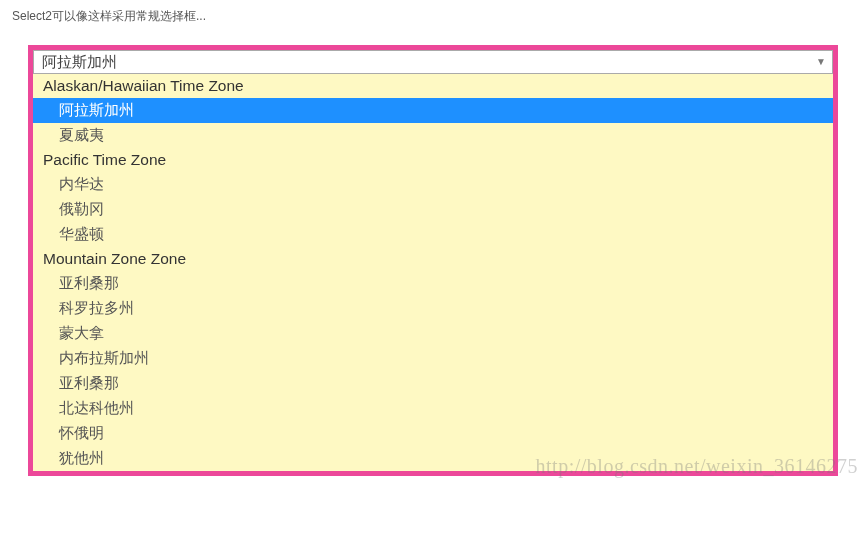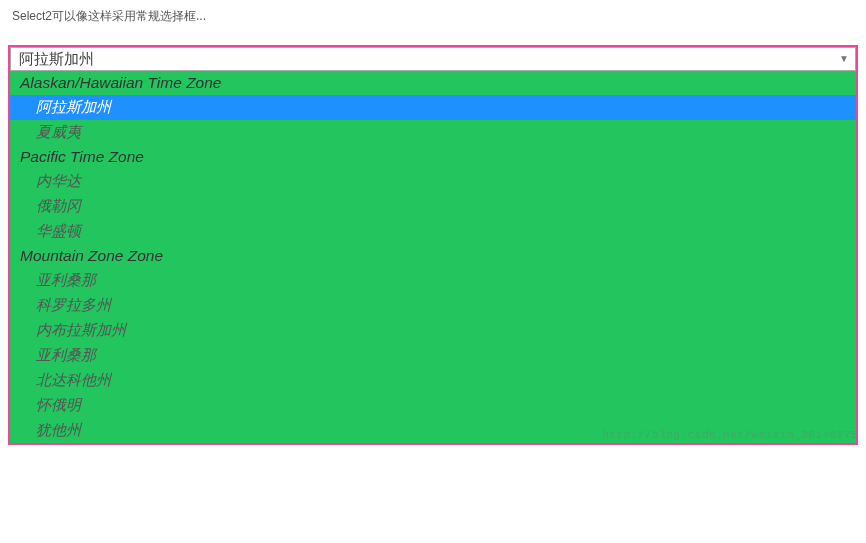--- a/index.html
+++ b/index.html
@@ -12,45 +12,44 @@
     background: #fff;
     width: 866px;
     position: relative;
   }
   .description {
     margin: 0 0 20px 4px;
     font-size: 12px;
     color: #555;
   }
   .select-container {
-    margin: 0 0;
-    border: 2px solid #ec4899;
+    margin: 0 20px;
+    border: 5px solid #ec4899;
   }
   .select-rendered {
     height: 24px;
     line-height: 22px;
     padding: 0 8px;
     color: #444;
     background: #fff;
     border: 1px solid #aaa;
     position: relative;
     cursor: pointer;
   }
   .select-arrow {
     position: absolute;
     right: 6px;
     top: 50%;
     transform: translateY(-50%);
     font-size: 10px;
     color: #777;
   }
   .dropdown {
-    background: #22c55e;
+    background: #fef9c3;
     position: relative;
-    font-style: italic;
   }
   .options-list {
     max-height: 440px;
     overflow-y: scroll;
     padding-right: 0;
   }
   .options-list::-webkit-scrollbar { width: 16px; }
   .options-list::-webkit-scrollbar-track { background: #f0f0f0; }
   .options-list::-webkit-scrollbar-thumb { background: #c0c0c0; border-radius: 8px; border: 3px solid #f0f0f0; }
   .optgroup-label {
@@ -66,23 +65,23 @@
     cursor: pointer;
     font-size: 15px;
   }
   .option.highlighted {
     background: #1e90ff;
     color: #fff;
   }
   .watermark {
     position: absolute;
     right: 8px;
-    bottom: 12px;
-    font-family: Liberation Mono, monospace;
-    font-size: 11px;
+    bottom: 6px;
+    font-family: Liberation Serif, serif;
+    font-size: 20px;
     color: rgba(120,120,120,0.35);
     letter-spacing: 0.5px;
     pointer-events: none;
   }
 </style>
 </head>
 <body>
 
 <p class="description">Select2可以像这样采用常规选择框...</p>
 
@@ -96,20 +95,21 @@
         <div class="optgroup-label">Alaskan/Hawaiian Time Zone</div>
         <div class="option highlighted">阿拉斯加州</div>
         <div class="option">夏威夷</div>
         <div class="optgroup-label">Pacific Time Zone</div>
         <div class="option">内华达</div>
         <div class="option">俄勒冈</div>
         <div class="option">华盛顿</div>
         <div class="optgroup-label">Mountain Zone Zone</div>
         <div class="option">亚利桑那</div>
         <div class="option">科罗拉多州</div>
+        <div class="option">蒙大拿</div>
         <div class="option">内布拉斯加州</div>
         <div class="option">亚利桑那</div>
         <div class="option">北达科他州</div>
         <div class="option">怀俄明</div>
         <div class="option">犹他州</div>
       </div>
   </div>
 </div>
 
 <div class="watermark">http://blog.csdn.net/weixin_36146275</div>

